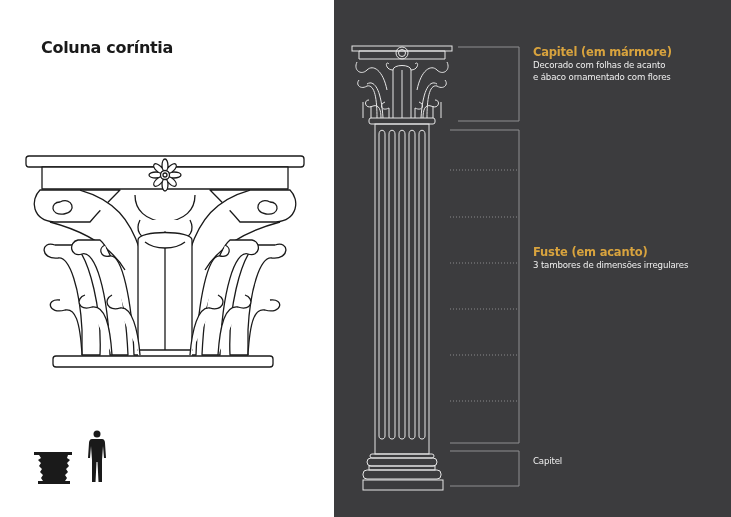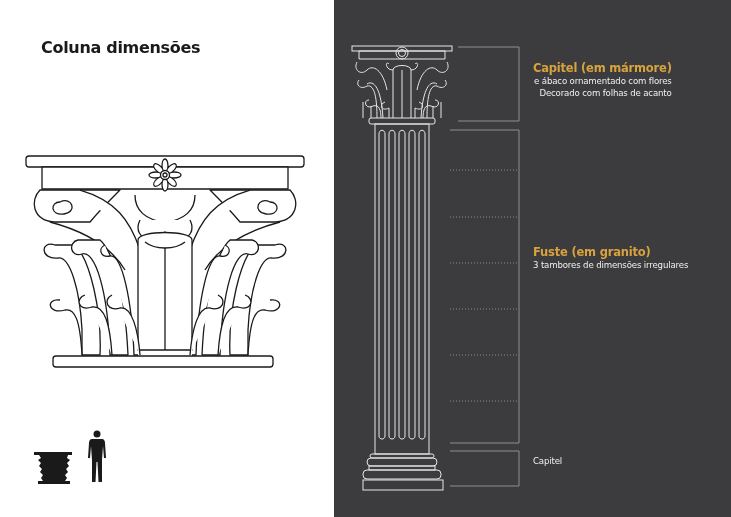--- a/index.html
+++ b/index.html
@@ -15,21 +15,21 @@
     }
     svg { position: absolute; overflow: visible; }
     .label-block { position: absolute; left: 533px; }
     .label-heading { font-size: 11.5px; font-weight: bold; color: #d8a33e; line-height: 14px; letter-spacing: -0.2px; }
     .label-desc { font-size: 8.6px; color: #f0f0f0; line-height: 12px; letter-spacing: -0.15px; }
   </style>
 </head>
 <body>
 
 <div class="left-panel">
-  <div class="title">Coluna dimensões</div>
+  <div class="title">Coluna coríntia</div>
 
   <svg width="310" height="240" style="left:20px; top:150px;" viewBox="0 0 310 240">
     <g fill="#fff" stroke="#1a1a1a" stroke-width="1.3" stroke-linejoin="round">
 
       <rect x="6" y="6" width="278" height="11" rx="3"></rect>
       <rect x="22" y="17" width="246" height="22"></rect>
 
       <path d="M20,40 C10,50 12,70 34,72 L70,72 C80,60 90,50 100,40 Z"></path>
       <path d="M40,52 C30,52 30,66 44,64 C58,62 52,46 40,52 Z"></path>
       <path d="M60,40 C95,50 110,70 120,100"></path>
@@ -145,26 +145,26 @@
   <g fill="none" stroke="#8a8a8c" stroke-width="1" stroke-dasharray="1,2">
     <line x1="10" y1="130" x2="79" y2="130"></line>
     <line x1="10" y1="177" x2="79" y2="177"></line>
     <line x1="10" y1="223" x2="79" y2="223"></line>
     <line x1="10" y1="269" x2="79" y2="269"></line>
     <line x1="10" y1="315" x2="79" y2="315"></line>
     <line x1="10" y1="361" x2="79" y2="361"></line>
   </g>
 </svg>
 
-<div class="label-block" style="top:61px;text-align:right;">
+<div class="label-block" style="top:45px;">
   <div class="label-heading">Capitel (em mármore)</div>
+  <div class="label-desc">Decorado com folhas de acanto</div>
   <div class="label-desc">e ábaco ornamentado com flores</div>
-  <div class="label-desc">Decorado com folhas de acanto</div>
 </div>
 
 <div class="label-block" style="top:245px;">
-  <div class="label-heading">Fuste (em granito)</div>
+  <div class="label-heading">Fuste (em acanto)</div>
   <div class="label-desc">3 tambores de dimensões irregulares</div>
 </div>
 
 <div class="label-block" style="top:455px;">
   <div class="label-desc">Capitel</div>
 </div>
 
 </body></html>

